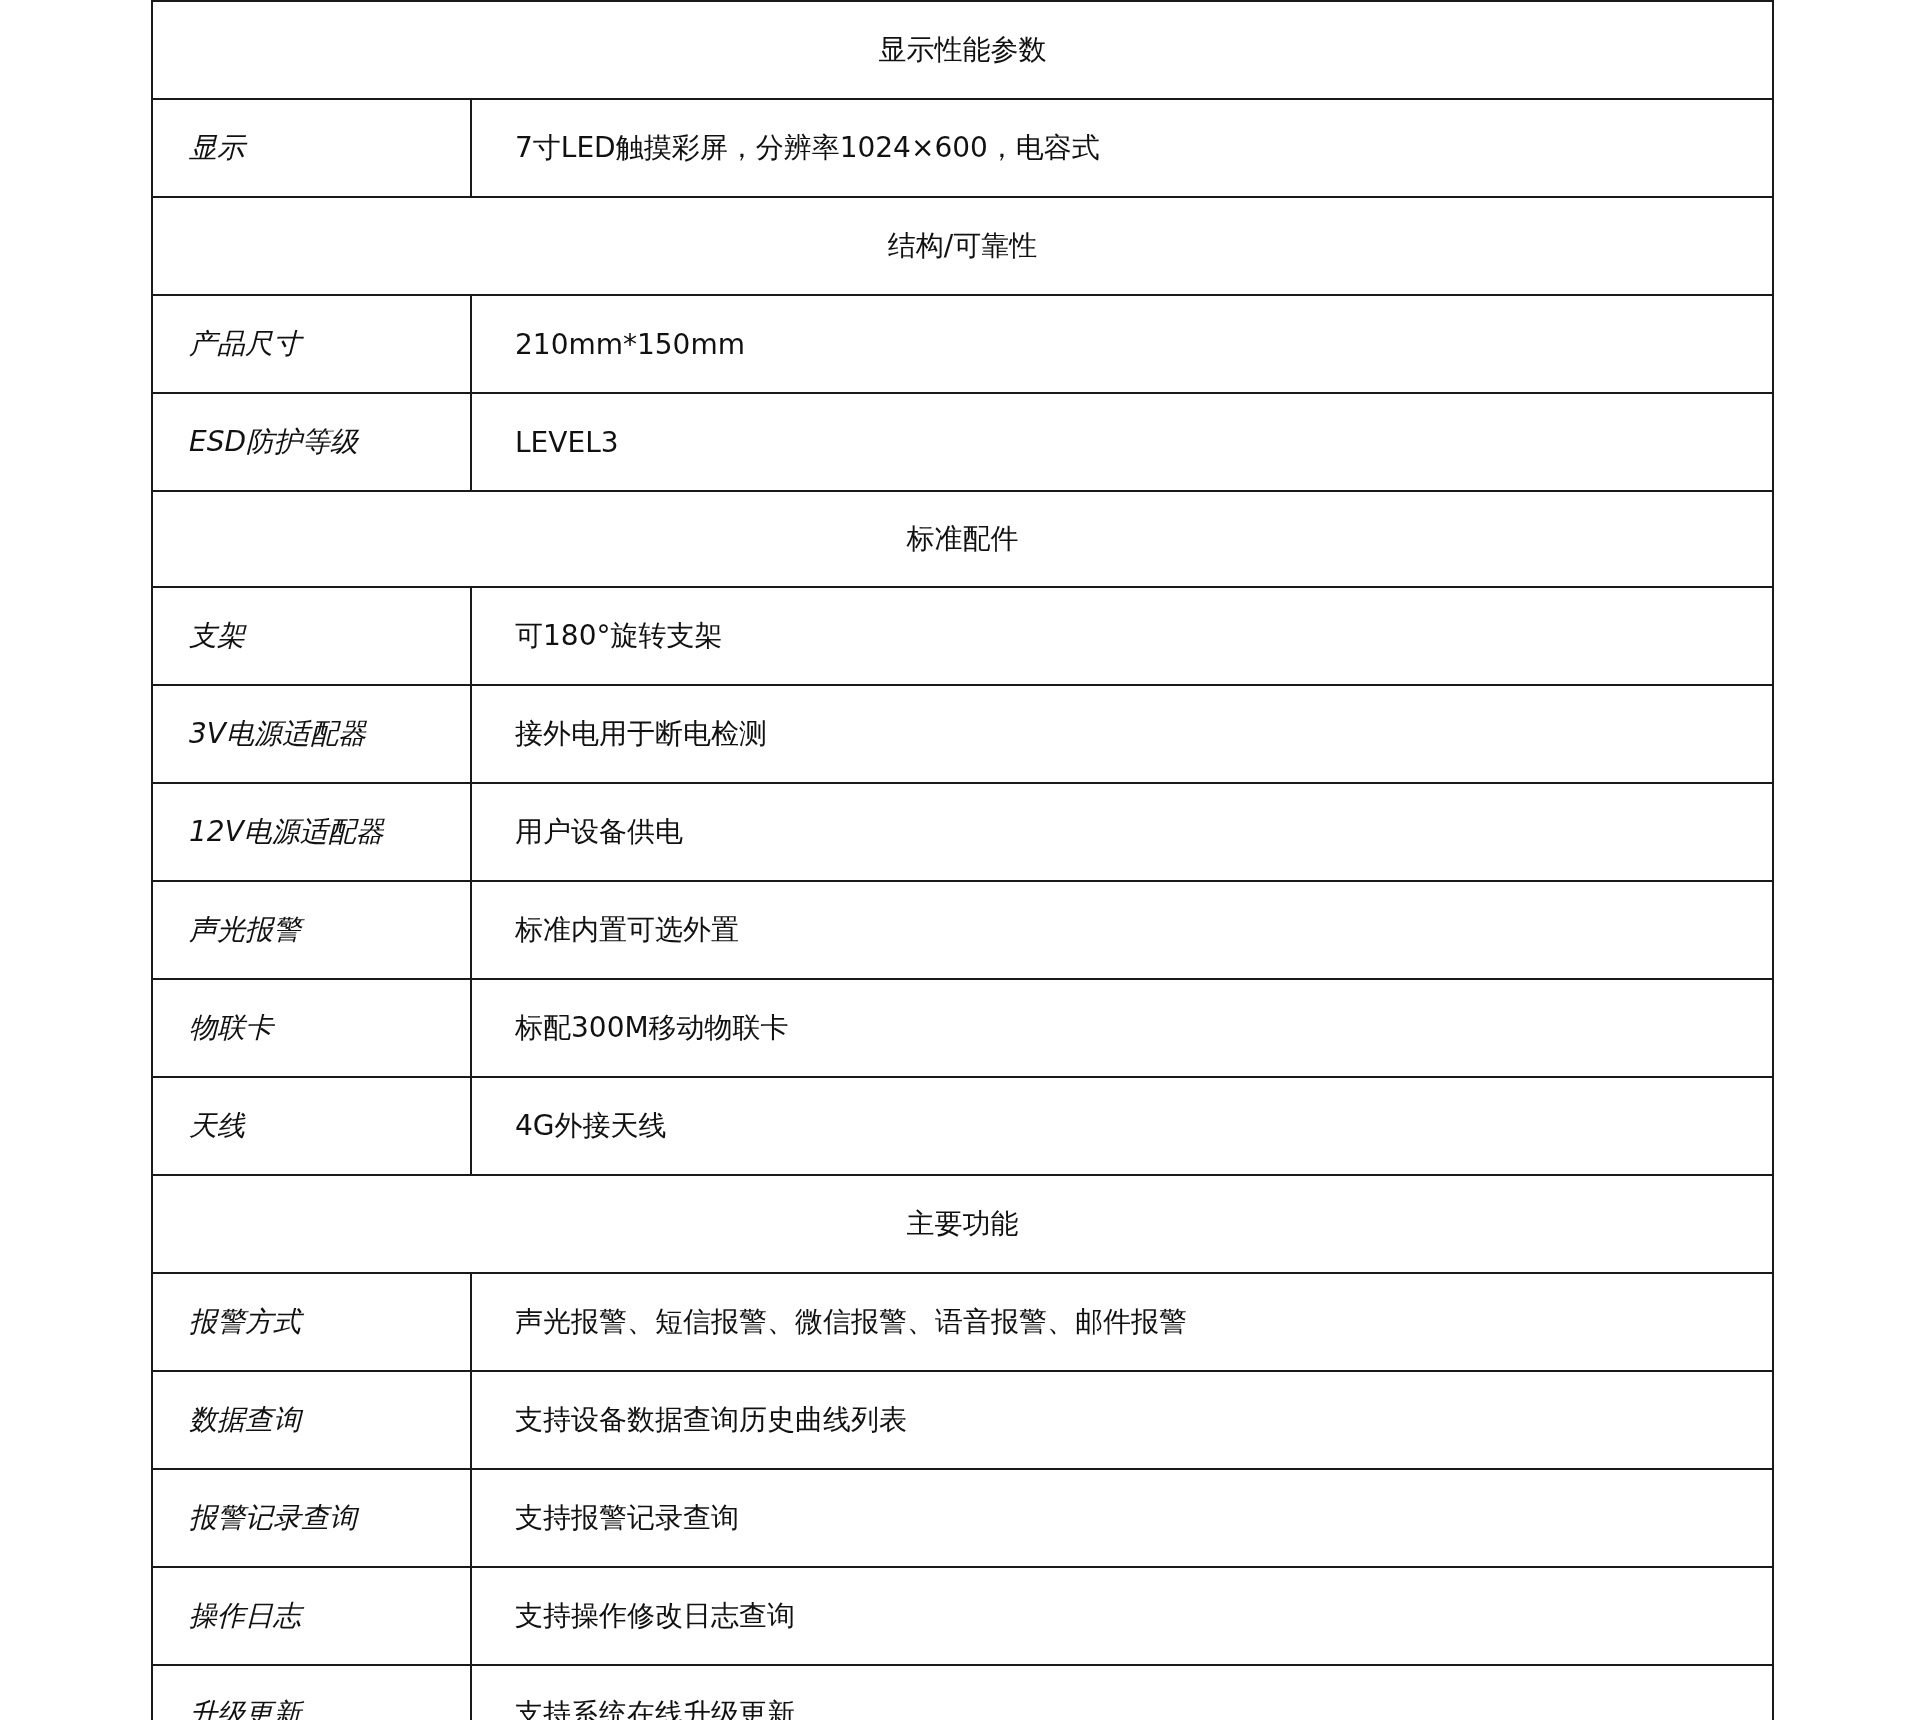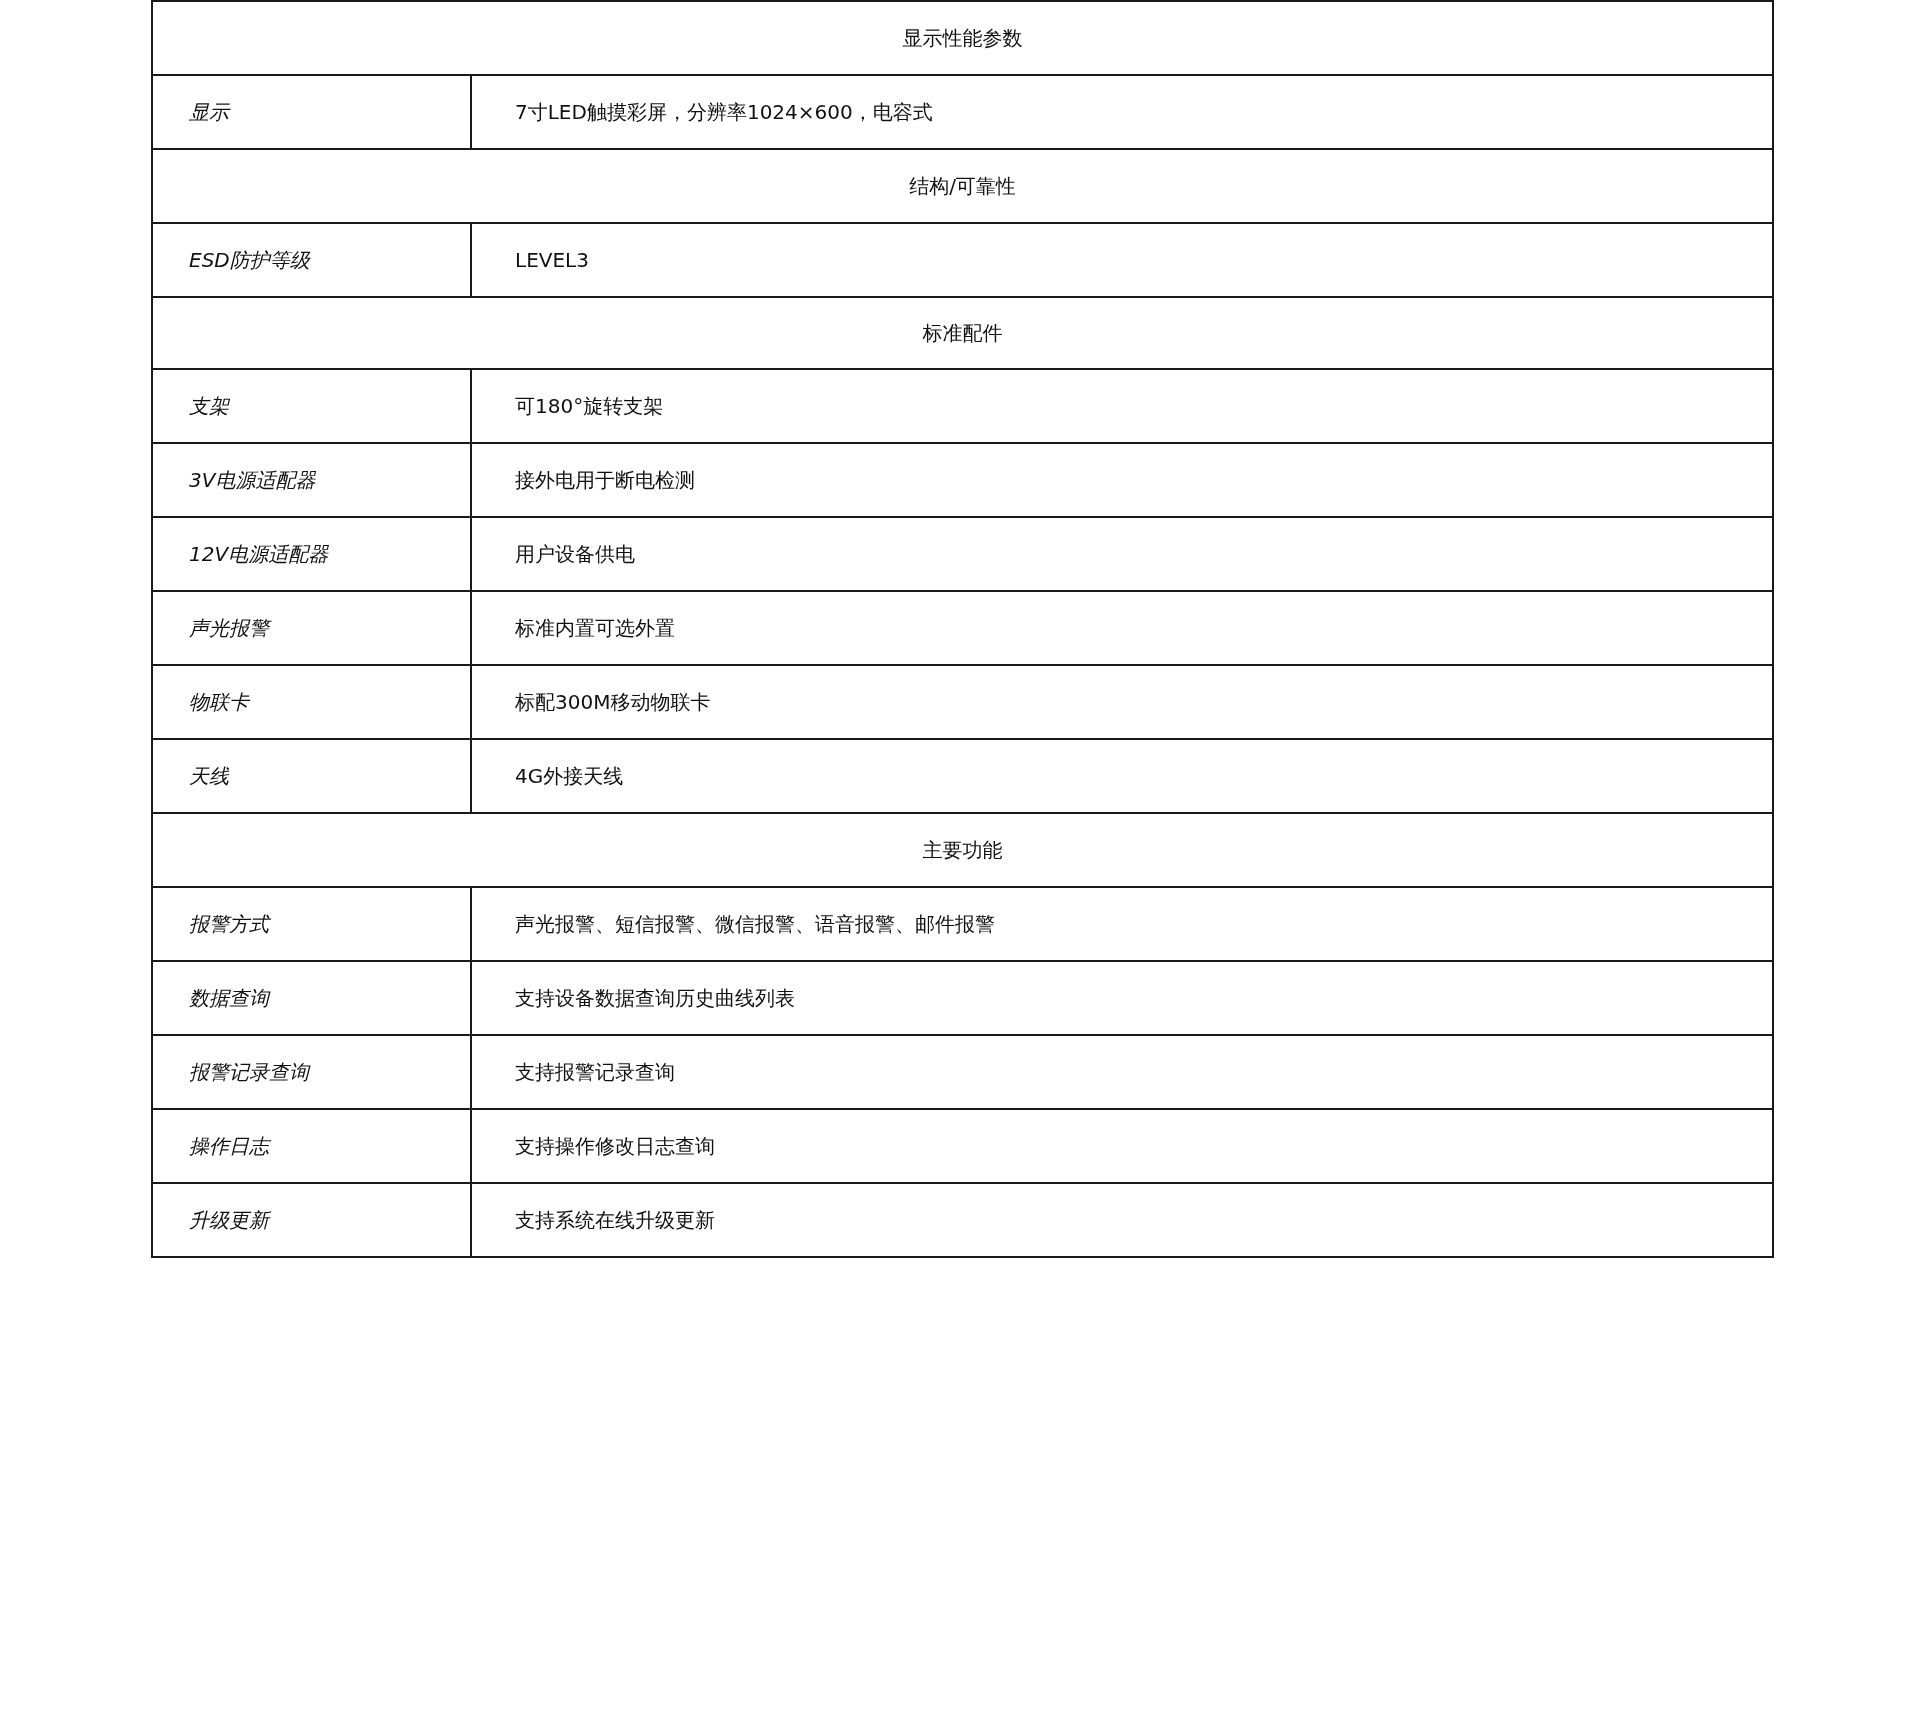--- a/index.html
+++ b/index.html
@@ -1,21 +1,21 @@
 <!DOCTYPE html>
 <html><head>
 <meta charset="utf-8">
 <style>
   html, body { margin:0; padding:0; background:#ffffff; }
   body { width:1920px; height:1720px; position:relative; overflow:hidden;
          font-family:"DejaVu Sans","Liberation Sans",sans-serif; color:#111; }
   #spec-table { position:absolute; left:151px; top:0; width:1623px;
     border-collapse:collapse; table-layout:fixed; }
-  #spec-table td { border:2px solid #1a1a1a; height:72px; padding:0;
-    font-size:20px; font-weight:500; vertical-align:middle; white-space:nowrap; }
+  #spec-table td { border:2px solid #1a1a1a; height:72px; padding:12px;
+    font-size:28px; font-weight:500; vertical-align:middle; white-space:nowrap; }
   td.section { text-align:center; }
   td.label { width:283px; padding-left:36px !important;font-style:italic; }
   td.value { padding-left:43px !important;margin-left:32px; }
 </style>
 </head>
 <body>
 
 <table id="spec-table">
   <colgroup>
       <col style="width:319px">
@@ -25,20 +25,24 @@
     <tr>
       <td class="section" colspan="2" style="height:72px">显示性能参数</td>
     </tr>
     <tr>
       <td class="label">显示</td>
       <td class="value">7寸LED触摸彩屏，分辨率1024×600，电容式</td>
     </tr>
 
     <tr>
       <td class="section" colspan="2">结构/可靠性</td>
+    </tr>
+    <tr>
+      <td class="label">产品尺寸</td>
+      <td class="value">210mm*150mm</td>
     </tr>
     <tr>
       <td class="label">ESD防护等级</td>
       <td class="value">LEVEL3</td>
     </tr>
 
     <tr>
       <td class="section" colspan="2" style="height:70px">标准配件</td>
     </tr>
     <tr>

